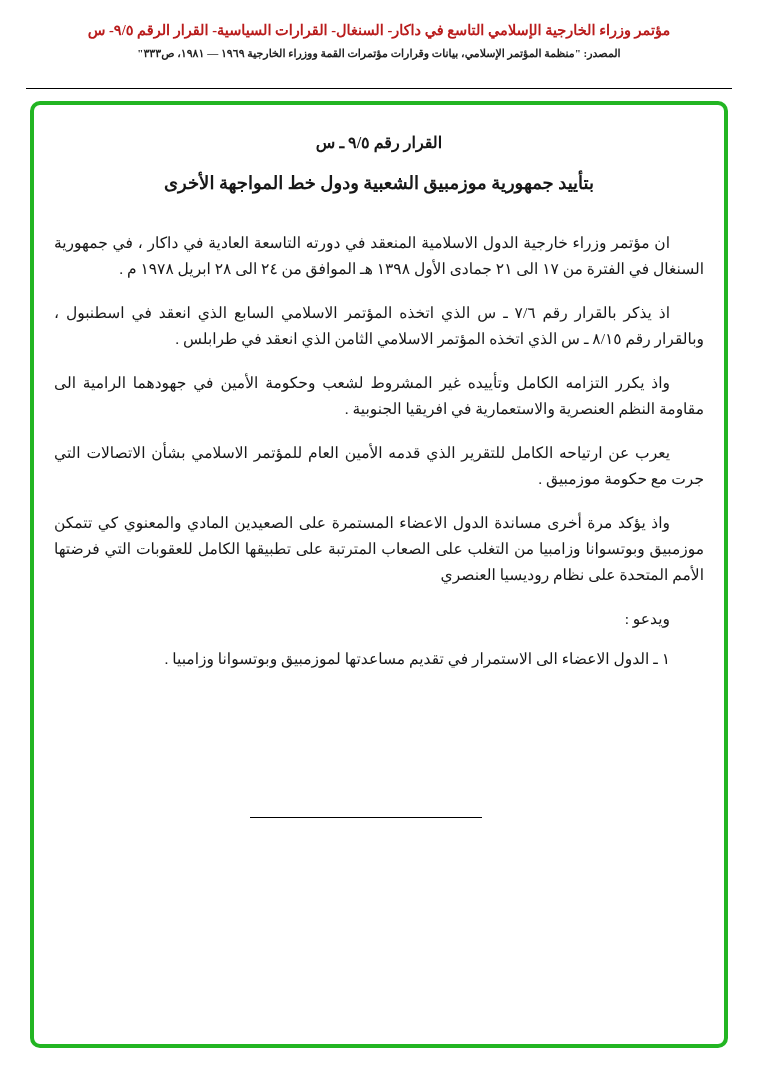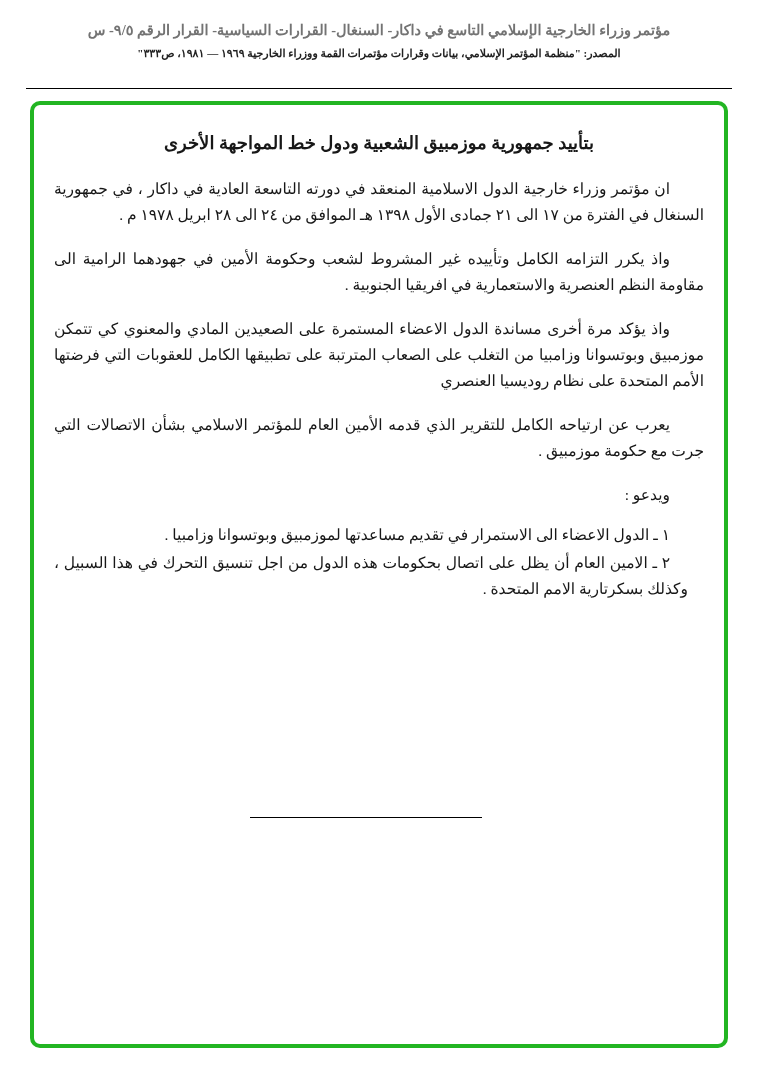--- a/index.html
+++ b/index.html
@@ -19,21 +19,21 @@
   .header {
     position: absolute;
     top: 22px;
     right: 28px;
     left: 28px;
     text-align: center;
   }
   .header-title {
     font-size: 14.5px;
     font-weight: bold;
-    color: #737373;
+    color: #b91c1c;
     letter-spacing: 0.2px;
     white-space: nowrap;
   }
   .source-line {
     margin-top: 8px;
     font-size: 11px;
     font-weight: bold;
     color: #222;
     white-space: nowrap;
   }
@@ -68,21 +68,21 @@
   .resolution-number {
     text-align: center;
     font-size: 16px;
     font-weight: bold;
     margin-bottom: 14px;
   }
   .doc-title {
     text-align: center;
     font-size: 18px;
     font-weight: bold;
-    margin-bottom: 20px;
+    margin-bottom: 34px;
   }
   .para {
     text-align: justify;
     text-align-last: right;
     text-indent: 34px;
     margin: 16px 0 18px 0;
   }
   .call {
     text-indent: 34px;
     margin: 6px 0 14px 0;
@@ -111,33 +111,34 @@
   <div class="header">
     <div class="header-title">مؤتمر وزراء الخارجية الإسلامي التاسع في داكار- السنغال- القرارات السياسية- القرار الرقم ٩/٥- س</div>
     <div class="source-line">المصدر: "منظمة المؤتمر الإسلامي، بيانات وقرارات مؤتمرات القمة ووزراء الخارجية ١٩٦٩ — ١٩٨١، ص٣٣٣"</div>
   </div>
 
   <hr class="top-rule">
 
   <div class="doc-border"></div>
 
   <div class="doc-content">
+    <div class="resolution-number">القرار رقم ٩/٥ ـ س</div>
 
     <div class="doc-title">بتأييد جمهورية موزمبيق الشعبية ودول خط المواجهة الأخرى</div>
 
     <p class="para">ان مؤتمر وزراء خارجية الدول الاسلامية المنعقد في دورته التاسعة العادية في داكار ، في جمهورية السنغال في الفترة من ١٧ الى ٢١ جمادى الأول ١٣٩٨ هـ الموافق من ٢٤ الى ٢٨ ابريل ١٩٧٨ م .</p>
 
+    <p class="para">اذ يذكر بالقرار رقم ٧/٦ ـ س الذي اتخذه المؤتمر الاسلامي السابع الذي انعقد في اسطنبول ، وبالقرار رقم ٨/١٥ ـ س الذي اتخذه المؤتمر الاسلامي الثامن الذي انعقد في طرابلس .</p>
 
     <p class="para">واذ يكرر التزامه الكامل وتأييده غير المشروط لشعب وحكومة الأمين في جهودهما الرامية الى مقاومة النظم العنصرية والاستعمارية في افريقيا الجنوبية .</p>
 
+    <p class="para">يعرب عن ارتياحه الكامل للتقرير الذي قدمه الأمين العام للمؤتمر الاسلامي بشأن الاتصالات التي جرت مع حكومة موزمبيق .</p>
+
     <p class="para">واذ يؤكد مرة أخرى مساندة الدول الاعضاء المستمرة على الصعيدين المادي والمعنوي كي تتمكن موزمبيق وبوتسوانا وزامبيا من التغلب على الصعاب المترتبة على تطبيقها الكامل للعقوبات التي فرضتها الأمم المتحدة على نظام روديسيا العنصري</p>
-
-    <p class="para">يعرب عن ارتياحه الكامل للتقرير الذي قدمه الأمين العام للمؤتمر الاسلامي بشأن الاتصالات التي جرت مع حكومة موزمبيق .</p>
 
     <p class="call">ويدعو :</p>
 
     <div class="list-item">١ ـ الدول الاعضاء الى الاستمرار في تقديم مساعدتها لموزمبيق وبوتسوانا وزامبيا .</div>
-    <div class="list-item">٢ ـ الامين العام أن يظل على اتصال بحكومات هذه الدول من اجل تنسيق التحرك في هذا السبيل ، وكذلك بسكرتارية الامم المتحدة .</div>
   </div>
 
   <hr class="bottom-divider">
 
 </div>
 
 </body></html>

